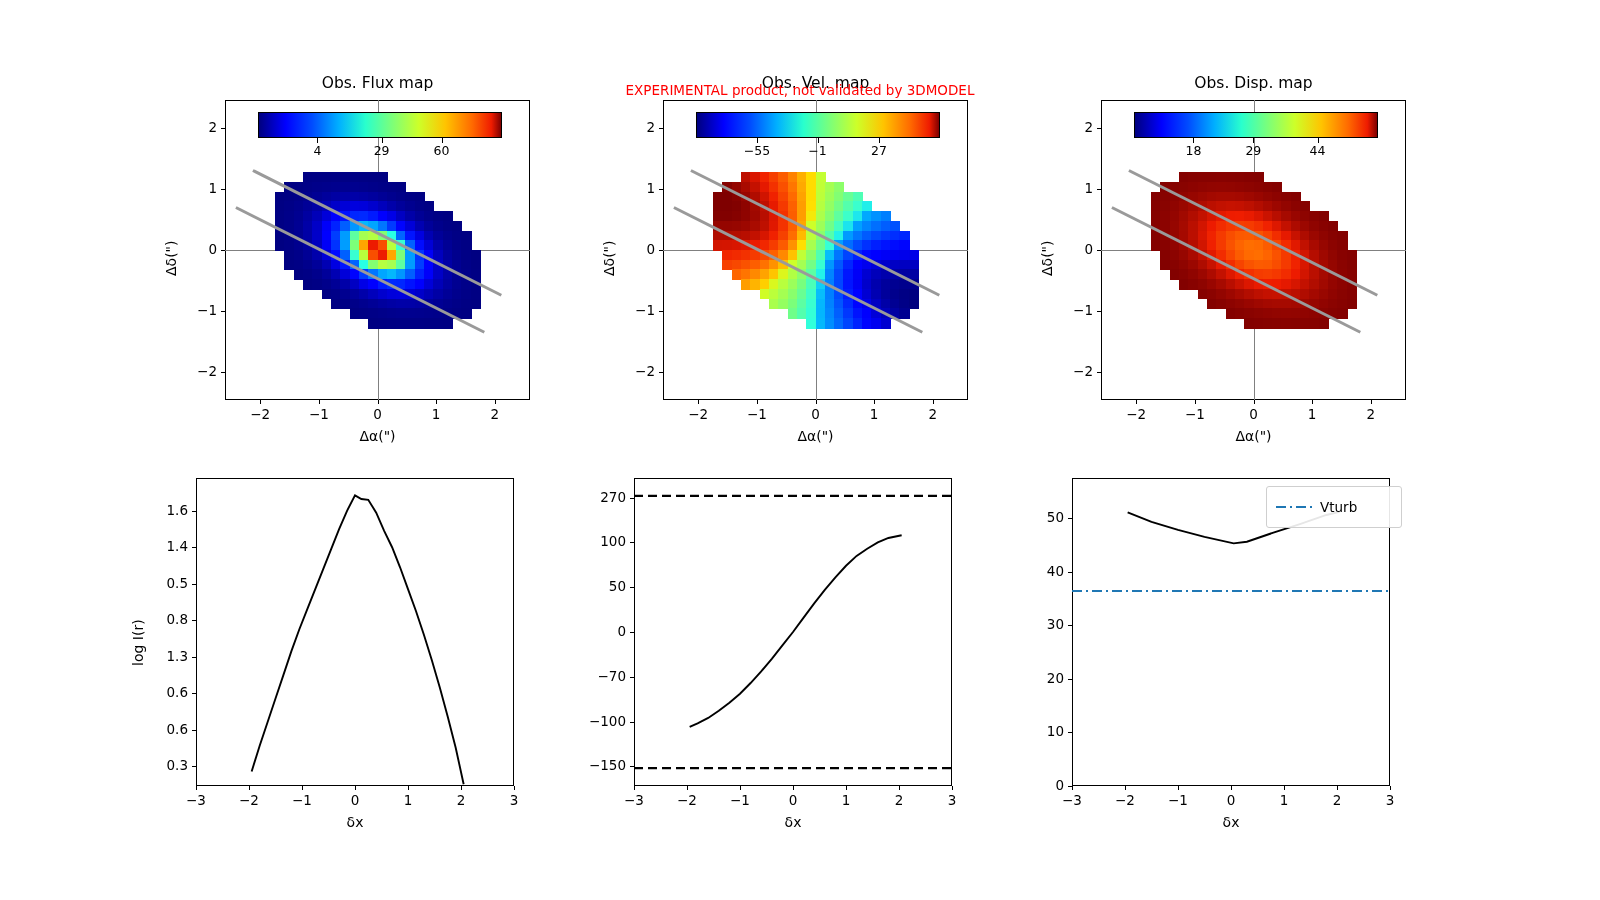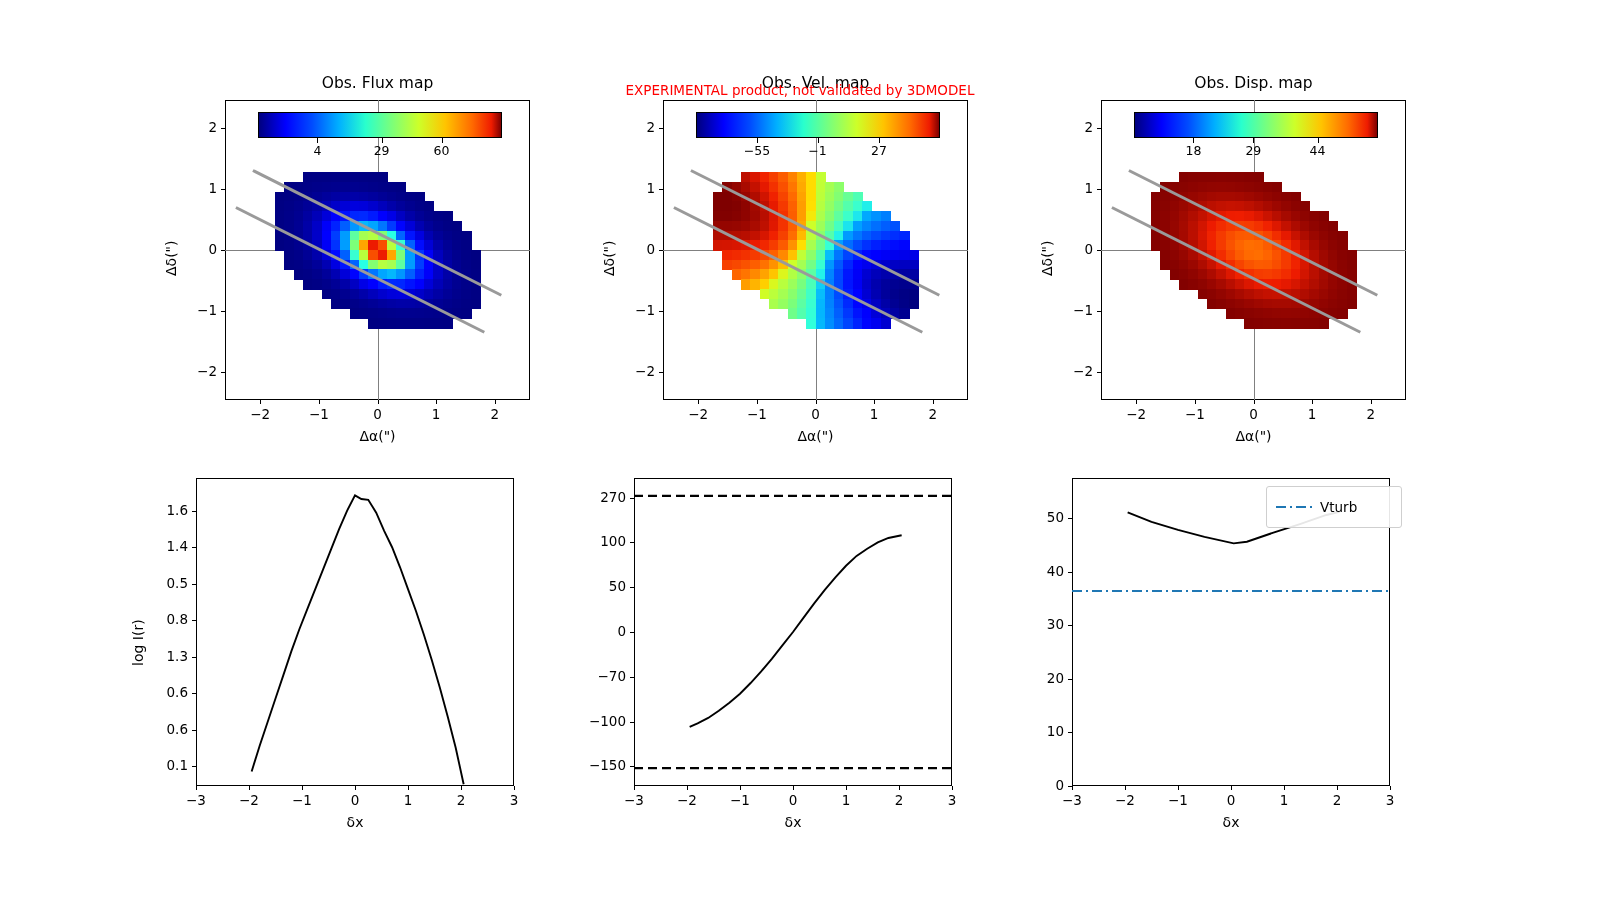--- a/index.html
+++ b/index.html
@@ -992,21 +992,21 @@
         <div class="tickx" style="left:278px;top:792px;width:48px;">−1</div>
         <div class="tmarkx" style="left:355px;top:786px;height:4px;"></div>
         <div class="tickx" style="left:331px;top:792px;width:48px;">0</div>
         <div class="tmarkx" style="left:408px;top:786px;height:4px;"></div>
         <div class="tickx" style="left:384px;top:792px;width:48px;">1</div>
         <div class="tmarkx" style="left:461px;top:786px;height:4px;"></div>
         <div class="tickx" style="left:437px;top:792px;width:48px;">2</div>
         <div class="tmarkx" style="left:514px;top:786px;height:4px;"></div>
         <div class="tickx" style="left:490px;top:792px;width:48px;">3</div>
         <div class="tmarky" style="left:192px;top:765.9526627218936px;width:4px;"></div>
-        <div class="ticky" style="left:142px;top:756.9526627218936px;width:46px;">0.1</div>
+        <div class="ticky" style="left:142px;top:756.9526627218936px;width:46px;">0.3</div>
         <div class="tmarky" style="left:192px;top:729.5029585798816px;width:4px;"></div>
         <div class="ticky" style="left:142px;top:720.5029585798816px;width:46px;">0.6</div>
         <div class="tmarky" style="left:192px;top:693.0532544378699px;width:4px;"></div>
         <div class="ticky" style="left:142px;top:684.0532544378699px;width:46px;">0.6</div>
         <div class="tmarky" style="left:192px;top:656.603550295858px;width:4px;"></div>
         <div class="ticky" style="left:142px;top:647.603550295858px;width:46px;">1.3</div>
         <div class="tmarky" style="left:192px;top:620.1538461538462px;width:4px;"></div>
         <div class="ticky" style="left:142px;top:611.1538461538462px;width:46px;">0.8</div>
         <div class="tmarky" style="left:192px;top:583.7041420118344px;width:4px;"></div>
         <div class="ticky" style="left:142px;top:574.7041420118344px;width:46px;">0.5</div>

